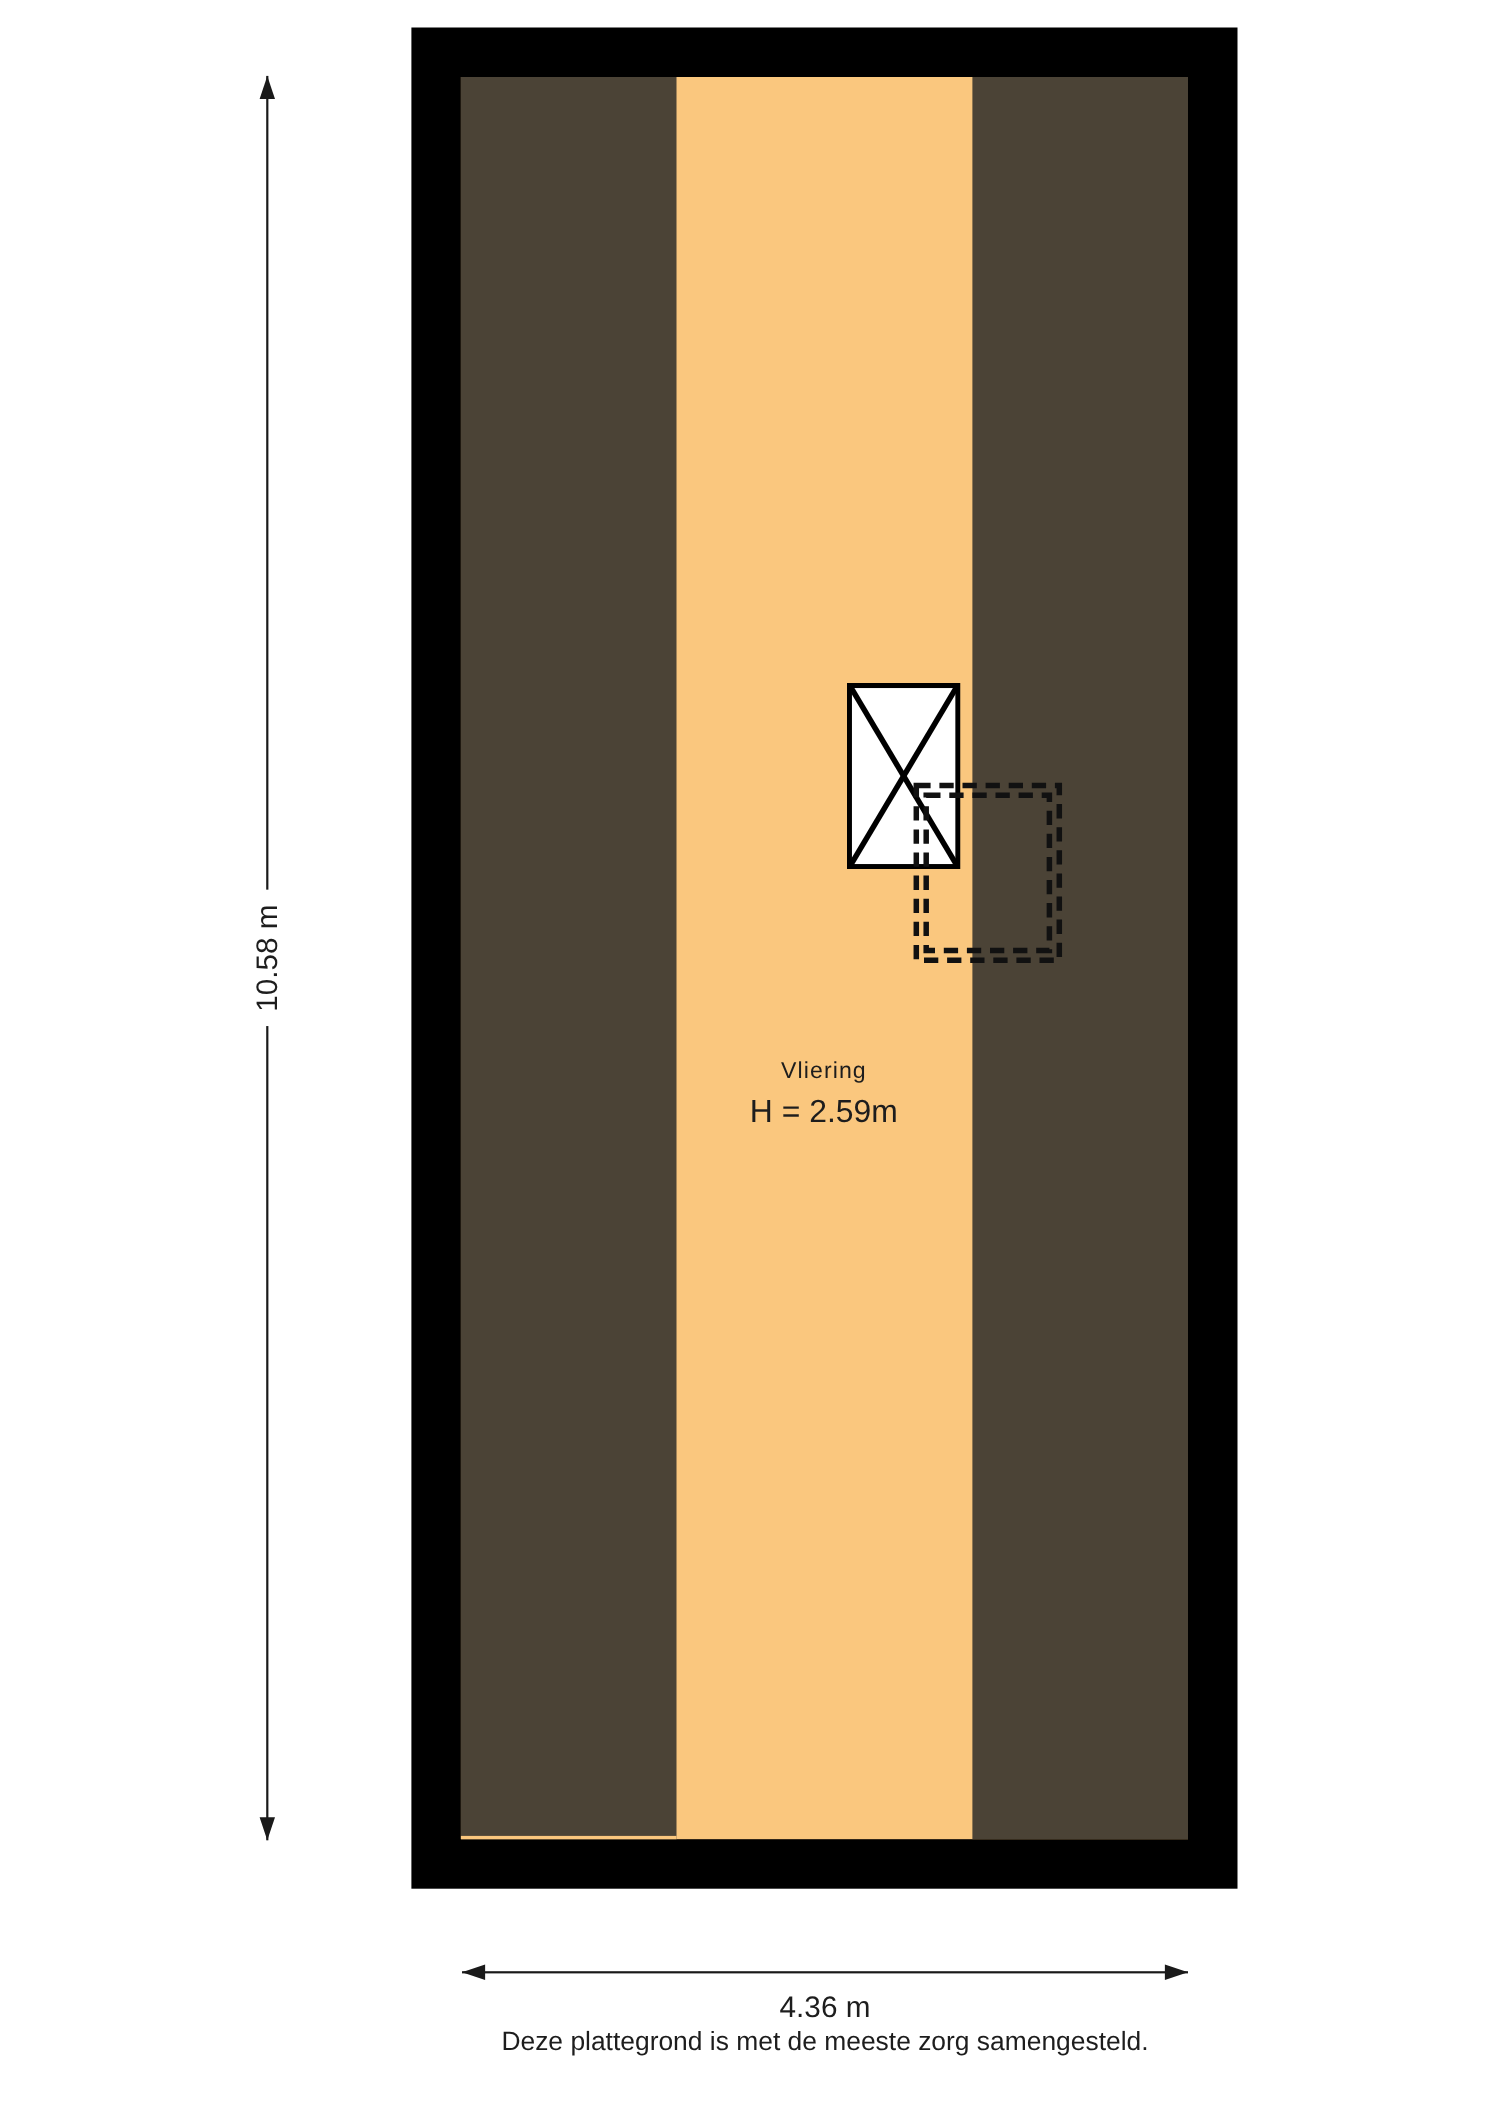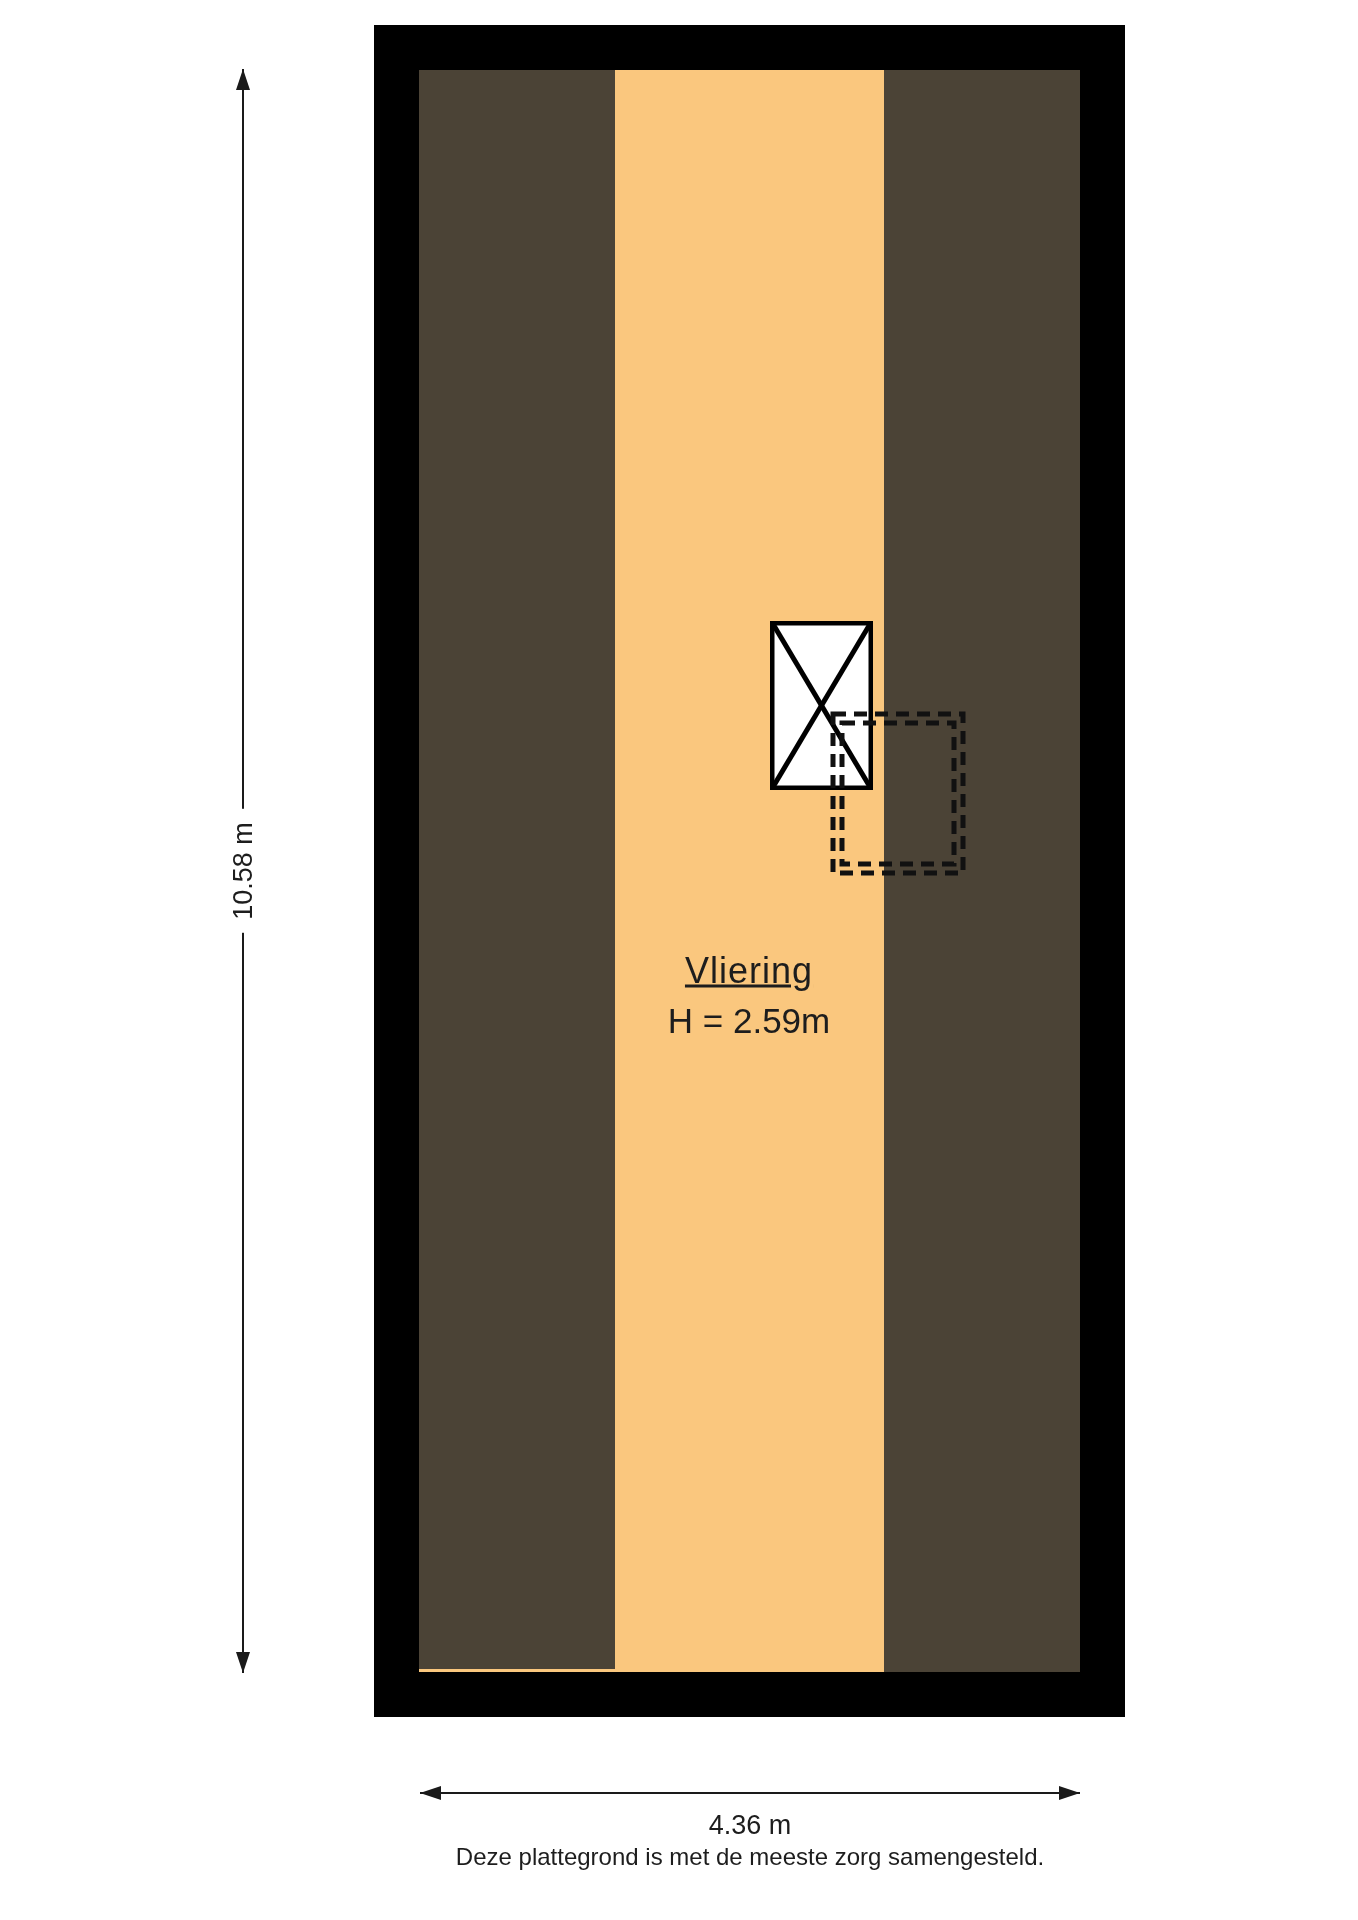--- a/index.html
+++ b/index.html
@@ -78,28 +78,27 @@
   
   .room-label {
     position: absolute;
     left: 330px;
     top: 925px;
     transform: translate(-50%, -50%);
     text-align: center;
     white-space: nowrap;
   }
   .room-name {
-    font-size: 36px;
+    font-size: 21px;
     letter-spacing: 1px;
     color: var(--text, #1d1d1d);
-    text-decoration: underline;
   }
   .room-height {
     margin-top: 9px;
-    font-size: 35px;
+    font-size: 29px;
     color: var(--text, #1d1d1d);
   }
 
   
   .dim-line-v {
     position: absolute;
     left: 242px;
     top: 69px;
     width: 2px;
     height: 1604px;

